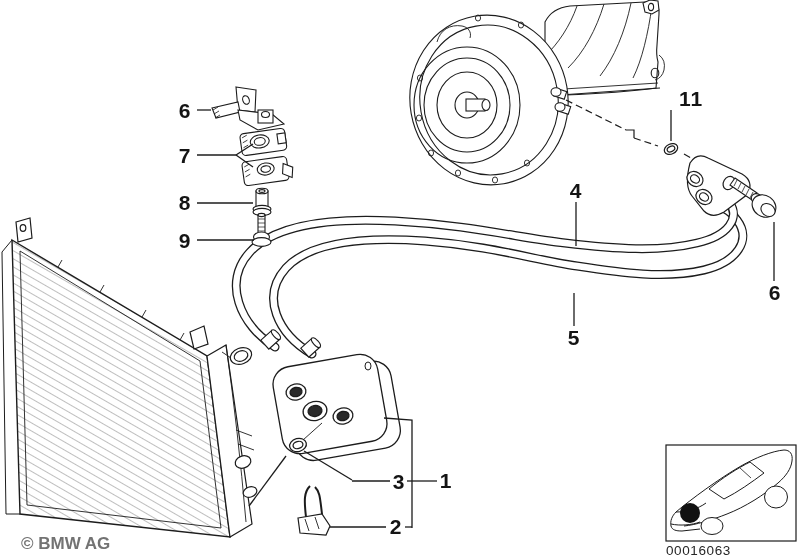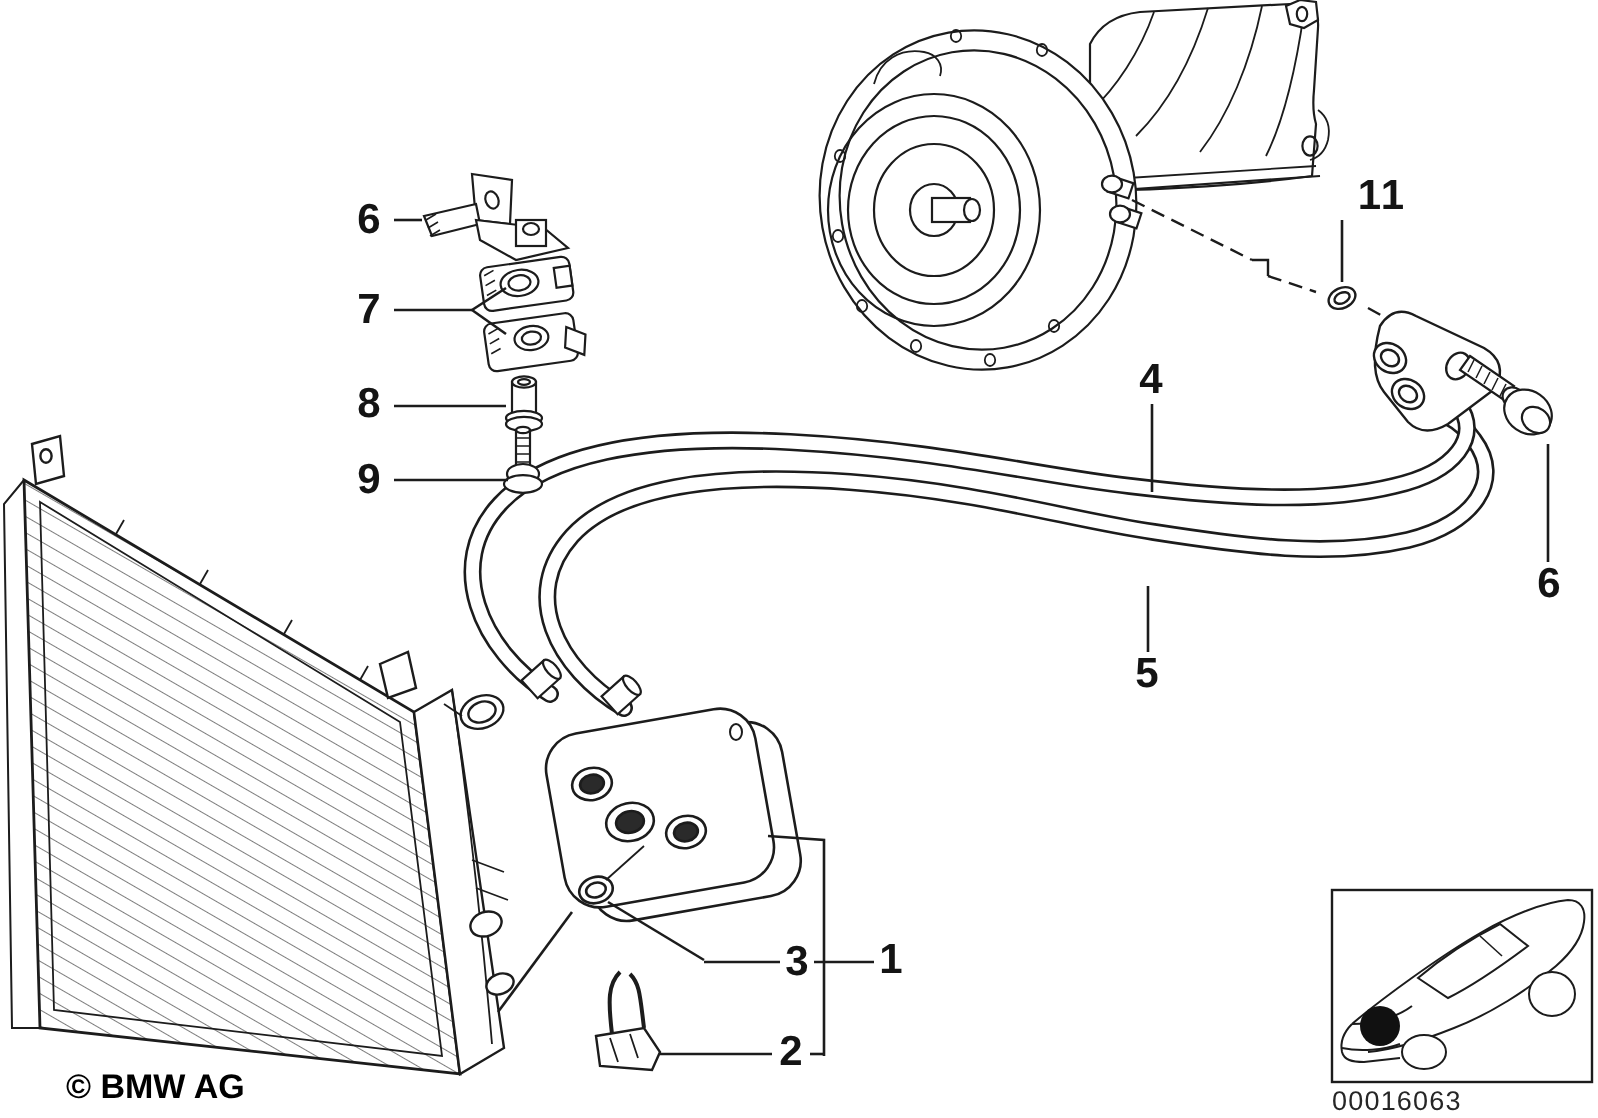--- a/index.html
+++ b/index.html
@@ -3,22 +3,22 @@
 <meta charset="utf-8">
 <style>
   html,body{margin:0;padding:0;}
   body{width:799px;height:559px;background:#ffffff;position:relative;overflow:hidden;
        font-family:"Liberation Sans",sans-serif;}
   .stage{position:absolute;left:0;top:0;width:799px;height:559px;}
   svg{position:absolute;left:0;top:0;}
   .callout{position:absolute;transform:translate(-50%,-50%);font-weight:bold;
            font-size:21px;color:#141414;line-height:1;letter-spacing:1px;cursor:pointer;
            user-select:none;}
-  .copyright{position:absolute;left:33px;top:534px;font-size:17px;font-weight:700;
-             color:#000000;}
+  .copyright{position:absolute;left:21px;top:534px;font-size:17px;font-weight:700;
+             color:#737373;}
   .partnum{position:absolute;left:666px;top:543px;width:131px;font-size:13.5px;
            color:#262626;letter-spacing:.6px;}
 </style>
 </head>
 <body>
 
 <div class="stage">
 
 <svg width="799" height="559" viewBox="0 0 799 559">
   <defs>

